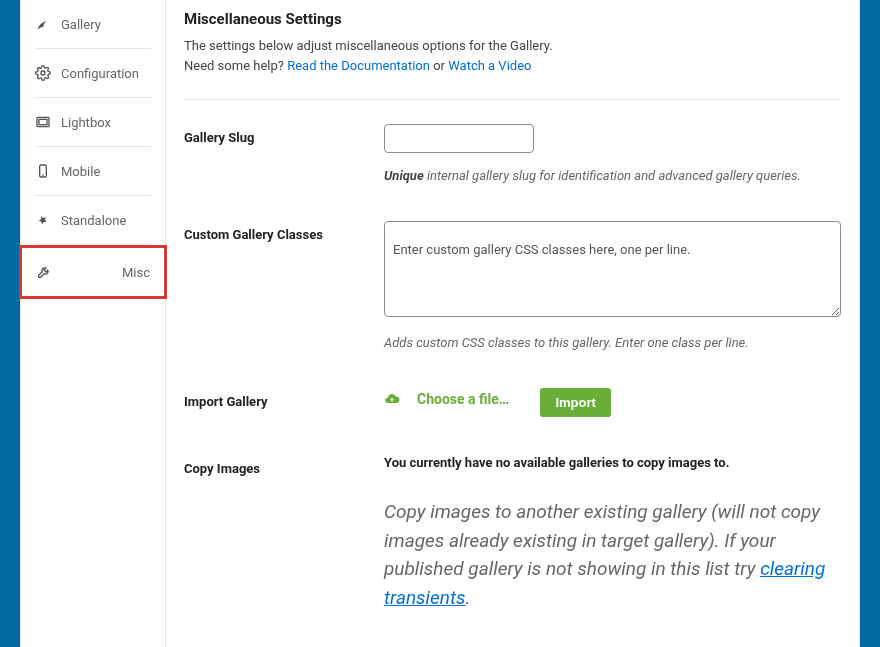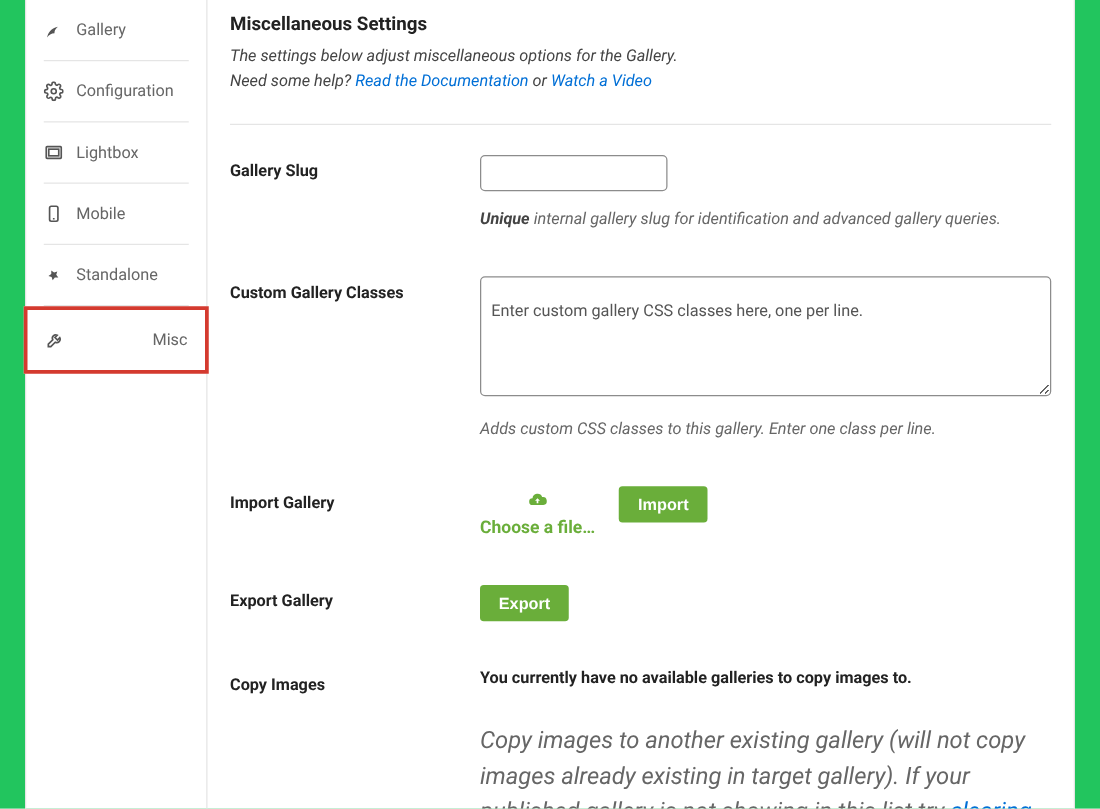--- a/index.html
+++ b/index.html
@@ -6,21 +6,21 @@
     body {
       font-family: -apple-system, BlinkMacSystemFont, "Segoe UI", Roboto, sans-serif;
       font-size: 13px;
       color: #333;
       background: #f0f0f0;
       width: 880px;
       height: 647px;
       overflow: hidden;
     }
     .outer-wrap {
-      background: #22c55e;
+      background: #0369a1;
       padding: 0 20px;
       height: 100%;
     }
     .panel {
       background: #fff;
       height: 100%;
       display: flex;
       border-left: 1px solid #e5e5e5;
       border-right: 1px solid #e5e5e5;
     }
@@ -63,21 +63,21 @@
       flex: 1;
       padding: 10px 18px 0 18px;
       overflow: hidden;
     }
     .page-title {
       font-size: 15px;
       font-weight: 700;
       margin-bottom: 8px;
       color: #222;
     }
-    .page-sub { color: #444; font-size: 13px; line-height: 1.5; font-style: italic; }
+    .page-sub { color: #444; font-size: 13px; line-height: 1.5; }
     .page-sub a { color: #006fd6; text-decoration: none; }
     .hr {
       border: none;
       border-top: 1px solid #e5e5e5;
       margin: 24px 0;
     }
     .form-row {
       display: flex;
       margin-bottom: 38px;
     }
@@ -114,24 +114,23 @@
       color: #666;
       font-size: 13px;
     }
     .helper .bold { font-weight: 700; color: #444; }
     .file-choose {
       color: #6aae3a;
       font-weight: 700;
       font-size: 14px;
       display: inline-flex;
       align-items: center;
-      gap: 6px;
-      margin-right: 16px;
-      cursor: pointer;
-      flex-direction: column;
+      gap: 17px;
+      margin-right: 28px;
+      cursor: pointer;
     }
     .btn-green {
       background: #6aae3a;
       color: #fff;
       border: none;
       border-radius: 3px;
       padding: 7px 15px;
       font-size: 13px;
       font-weight: 600;
       cursor: pointer;
@@ -253,26 +252,20 @@
           <span class="file-choose">
             <svg width="16" height="16" viewBox="0 0 24 24" fill="#6aae3a">
                 <path d="M19 18H6a4 4 0 0 1 0-8 6 6 0 0 1 11.6-1.6A4.5 4.5 0 0 1 19 18zm-7-8l-3 3h2v3h2v-3h2l-3-3z"></path>
               </svg>
             <span>Choose a file…</span>
           </span>
           <button class="btn-green">Import</button>
         </div>
       </div>
 
-      <div class="form-row">
-        <div class="form-label">Export Gallery</div>
-        <div class="form-field">
-          <button class="btn-green">Export</button>
-        </div>
-      </div>
 
       <div class="form-row">
         <div class="form-label">Copy Images</div>
         <div class="form-field">
           <div class="strong-text">You currently have no available galleries to copy images to.</div>
           <div class="copy-helper">
             <span>Copy images to another existing gallery (will not copy images already existing in target gallery). If your published gallery is not showing in this list try </span><a href="#">clearing transients</a><span>.</span>
           </div>
         </div>
       </div>

